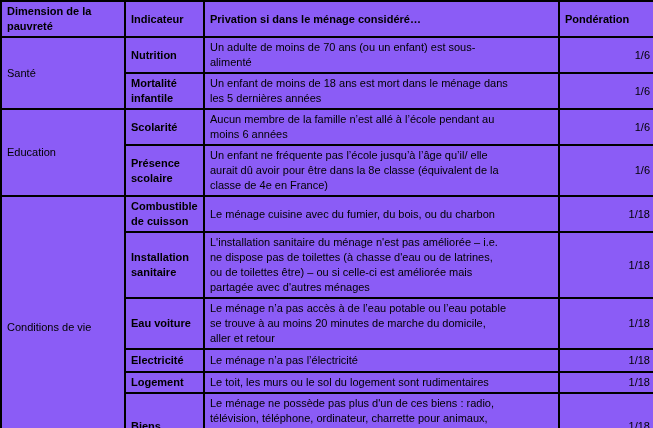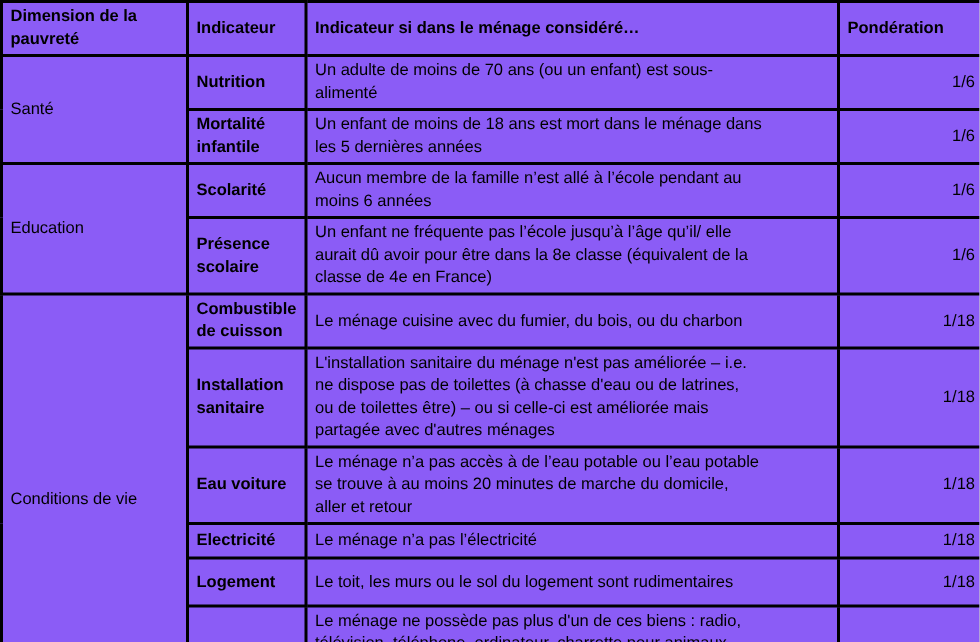--- a/index.html
+++ b/index.html
@@ -57,21 +57,21 @@
       <col style="width:124px">
       <col style="width:79px">
       <col style="width:355px">
       <col style="width:95px">
     </colgroup>
     <thead>
       <tr style="height:31px">
         <th>Dimension de la
 pauvreté</th>
         <th>Indicateur</th>
-        <th>Indicateur si dans le ménage considéré…</th>
+        <th>Privation si dans le ménage considéré…</th>
         <th>Pondération</th>
       </tr>
     </thead>
     <tbody>
 
       <tr style="height:32px">
         <td class="dim" rowspan="2">Santé</td>
         <td class="ind">Nutrition</td>
         <td class="desc">Un adulte de moins de 70 ans (ou un enfant) est sous-
 alimenté</td>
@@ -122,21 +122,21 @@
         <td class="desc">Le ménage n’a pas accès à de l’eau potable ou l’eau potable
 se trouve à au moins 20 minutes de marche du domicile,
 aller et retour</td>
         <td class="pond">1/18</td>
       </tr>
       <tr style="height:23px">
         <td class="ind">Electricité</td>
         <td class="desc">Le ménage n’a pas l’électricité</td>
         <td class="pond">1/18</td>
       </tr>
-      <tr style="height:32px">
+      <tr style="height:21px">
         <td class="ind">Logement</td>
         <td class="desc">Le toit, les murs ou le sol du logement sont rudimentaires</td>
         <td class="pond">1/18</td>
       </tr>
       <tr style="height:66px">
         <td class="ind">Biens</td>
         <td class="desc">Le ménage ne possède pas plus d'un de ces biens : radio,
 télévision, téléphone, ordinateur, charrette pour animaux,
 vélo, moto ou réfrigérateur, et ne possède pas de voiture ou
 de camion</td>

